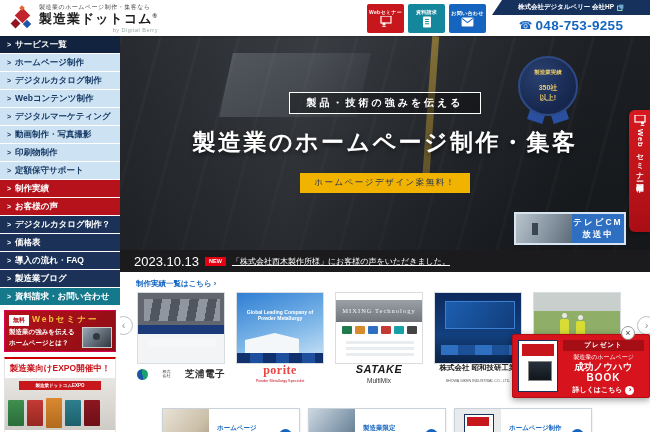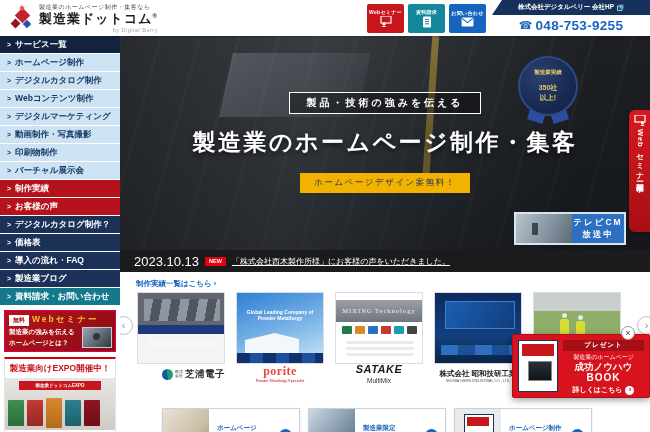--- a/index.html
+++ b/index.html
@@ -98,21 +98,21 @@
 .tk-date{font-size:13px}
 .tk-new{background:#e60012;font-size:5.5px;font-weight:bold;padding:1.5px 4px}
 .tk-text{font-size:8px;text-decoration:underline;cursor:pointer;white-space:nowrap}
 
 
 .works{position:relative;background:#fff;height:124px}
 .works-link{text-align:right;padding:5px 16px 2px;font-size:7.5px;font-weight:bold;color:#1565c0;cursor:pointer}
 .car{display:flex;gap:11px;padding:2px 0 0 17px}
 .car-item{width:88px}
 .thumb{width:88px;height:72px;border:1px solid #d8dde2;overflow:hidden;position:relative;cursor:pointer}
-.logo-row{height:20px;display:flex;align-items:center;justify-content:flex-end;gap:2px;overflow:hidden}
+.logo-row{height:20px;display:flex;align-items:center;justify-content:space-between;gap:2px;overflow:hidden}
 
 .t0{background:linear-gradient(#62666e 0 46%,#1b3a7a 46% 58%,#f2f4f6 58% 100%)}
 .t0:before{content:"";position:absolute;left:6px;top:6px;width:76px;height:22px;background:repeating-linear-gradient(100deg,#9aa2ac 0 9px,#4c525c 9px 18px);opacity:.8}
 .t0:after{content:"";position:absolute;left:10px;top:46px;width:68px;height:8px;background:rgba(255,255,255,.25)}
 .lg0-mark{width:11px;height:11px;border-radius:50%;background:conic-gradient(#1a9f6e 0 50%,#1a55a8 50% 100%);flex:0 0 11px}
 .lg0-pre{font-size:4px;color:#333;width:8px;line-height:1.1}
 .lg0-txt{font-size:9.5px;font-weight:bold;color:#2b2b2b;letter-spacing:.5px;white-space:nowrap}
 
 .t1{background:linear-gradient(160deg,#2f7fd4,#7db6e8 55%,#cfe6f7)}
 .t1 .t1-txt{position:absolute;left:4px;top:16px;right:4px;color:#fff;font-size:5px;font-weight:bold;text-align:center}
@@ -261,21 +261,21 @@
       <a class="side-item light">
           <span class="chev">&gt;</span>
           <span>動画制作・写真撮影</span>
         </a>
       <a class="side-item light">
           <span class="chev">&gt;</span>
           <span>印刷物制作</span>
         </a>
       <a class="side-item light">
           <span class="chev">&gt;</span>
-          <span>バーチャル展示会</span>
+          <span>定額保守サポート</span>
         </a>
       <a class="side-item red">
           <span class="chev">&gt;</span>
           <span>制作実績</span>
         </a>
       <a class="side-item red">
           <span class="chev">&gt;</span>
           <span>お客様の声</span>
         </a>
       <a class="side-item navy">

